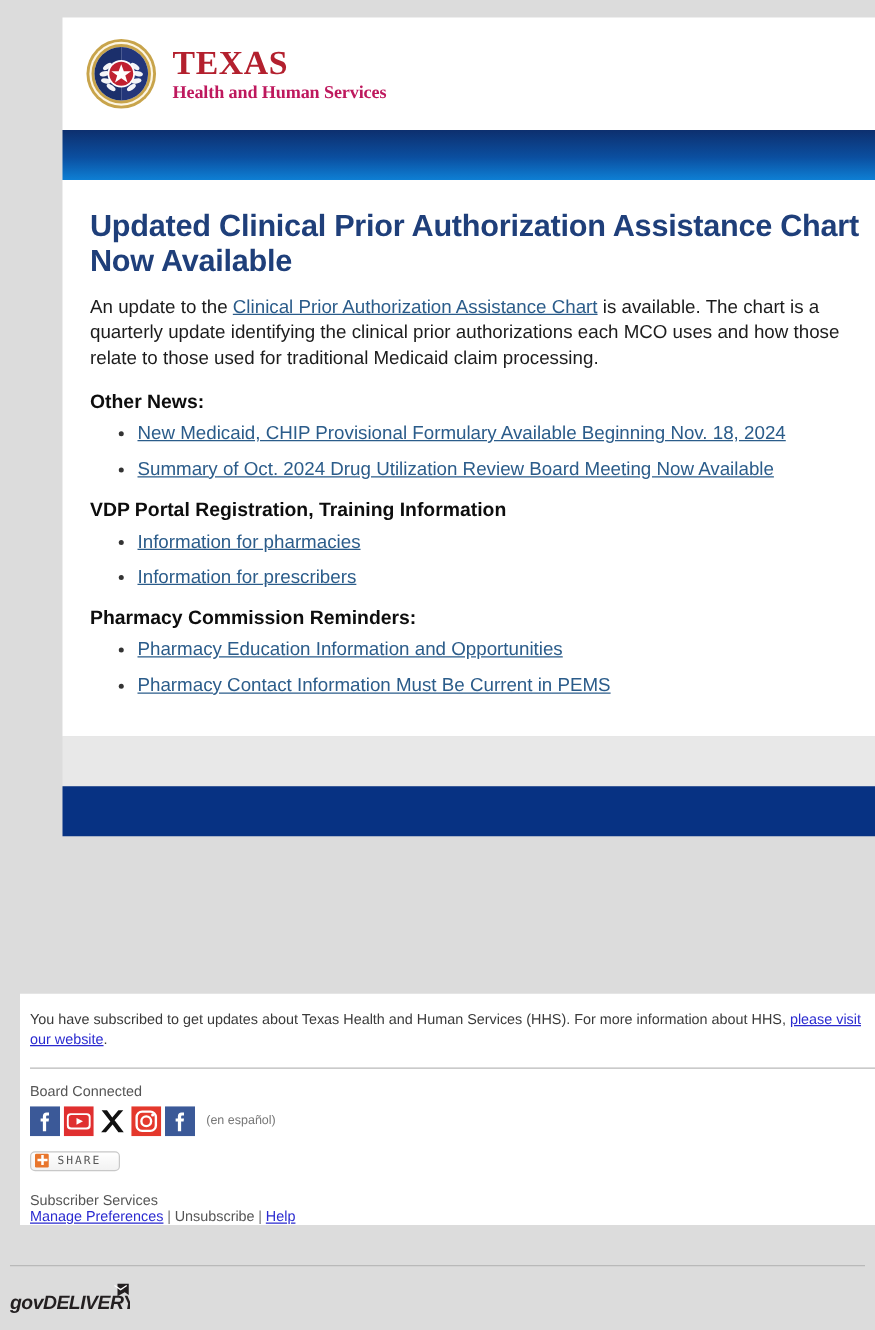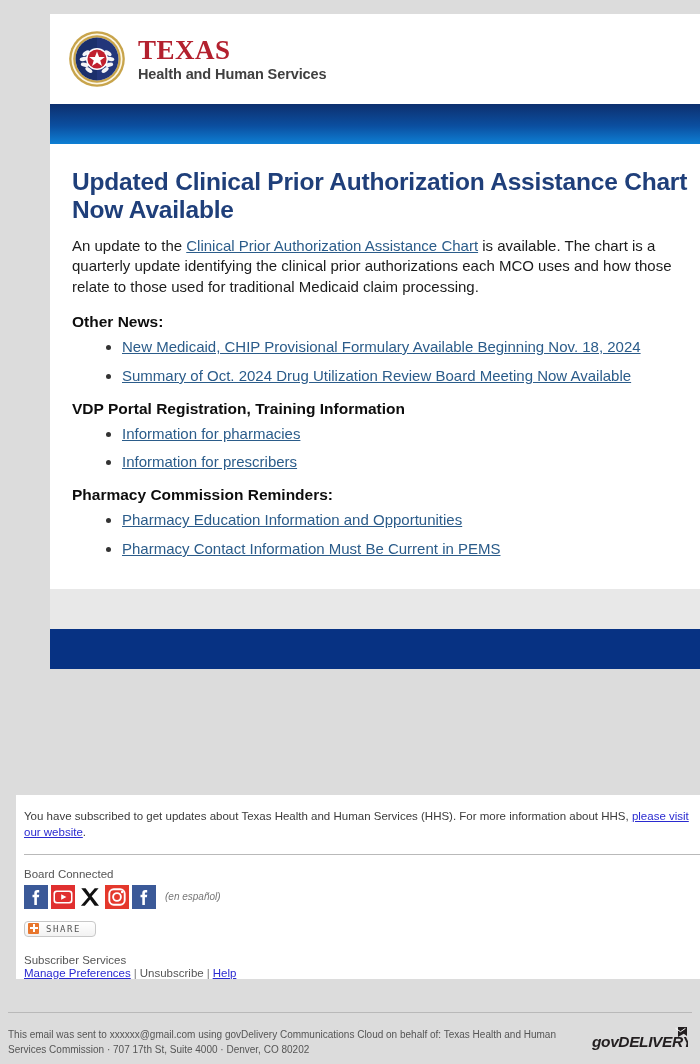--- a/index.html
+++ b/index.html
@@ -34,22 +34,22 @@
   .logo-text { margin-left: 12px; line-height: 1; }
   .logo-texas {
     font-family: "Liberation Serif", serif;
     color: #b3202e;
     font-size: 27px;
     font-weight: 700;
     letter-spacing: 0.5px;
     display: block;
   }
   .logo-sub {
-    font-family: Liberation Sans, sans-serif;
-    color: #404040;
+    font-family: Liberation Serif, serif;
+    color: #be185d;
     font-size: 14.5px;
     font-weight: 700;
     display: block;
     margin-top: 3px;
     letter-spacing: -0.1px;
   }
 
   .blue-gradient-band {
     height: 40px;
     background: linear-gradient(to bottom, #0d2f6e 0%, #0b4fa0 55%, #0e7fd4 100%);
@@ -82,21 +82,20 @@
   }
   ul.links {
     margin: 4px 0 4px 0;
     padding-left: 38px;
   }
   ul.links li {
     font-size: 15px;
     line-height: 1.32;
     margin-bottom: 9px;
     color: #333;
-    margin-left: 12px;
   }
   ul.links li:last-child { margin-bottom: 2px; }
   a.blue {
     color: #2b5c8a;
     text-decoration: underline;
   }
   a.inline { color: #2b5c8a; }
 
   .grey-strip { background: #e8e8e8; height: 40px; }
   .navy-strip { background: #073283; height: 40px; }
@@ -121,21 +120,21 @@
     border-top: 1px solid #b9b9b9;
     margin: 13px 0 13px 0;
   }
   .stay-label {
     font-size: 11.5px;
     color: #555;
     margin: 0 0 5px 0;
   }
   .social-row { display: flex; align-items: center; gap: 3px; }
   .sic { width: 24px; height: 24px; display: block; }
-  .esp { font-size: 10px; color: #777; margin-left: 6px; font-style: italic; }
+  .esp { font-size: 10px; color: #777; margin-left: 6px; }
 
   .share-btn {
     display: inline-flex;
     align-items: flex-end;
     gap: 7px;
     margin-top: 12px;
     border: 1px solid #c8c8c8;
     border-radius: 4px;
     background: linear-gradient(to bottom,#ffffff,#f2f2f2);
     padding: 2px 14px 2px 3px;
@@ -308,21 +307,20 @@
     </div>
 
     <p class="subsvc-label">Subscriber Services</p>
     <div class="subsvc-links">
       <a href="#">Manage Preferences</a><span class="sep">|</span><a href="#" class="plain">Unsubscribe</a><span class="sep">|</span><a href="#">Help</a>
     </div>
   </div>
 
   <div class="bottom-block">
     <hr>
-    <p class="sent-text">This email was sent to xxxxxx@gmail.com using govDelivery Communications Cloud on behalf of: Texas Health and Human Services Commission · 707 17th St, Suite 4000 · Denver, CO 80202</p>
     <span class="gd-logo">
       <svg width="96" height="26" viewBox="0 0 96 26" aria-hidden="true">
         <text x="0" y="21" font-family="'Liberation Sans', sans-serif" font-size="15.5" font-weight="700" font-style="italic" fill="#231f20" letter-spacing="-0.4">govDELIVERY</text>
         <path d="M82 1 h13 v9 l-3.2-2.2 L86 11 V1z" fill="#231f20"></path>
         <path d="M83.6 2.4 l4.9 3.3 4.9-3.3" fill="none" stroke="#ffffff" stroke-width="1"></path>
       </svg>
     </span>
   </div>
 
 </div>

